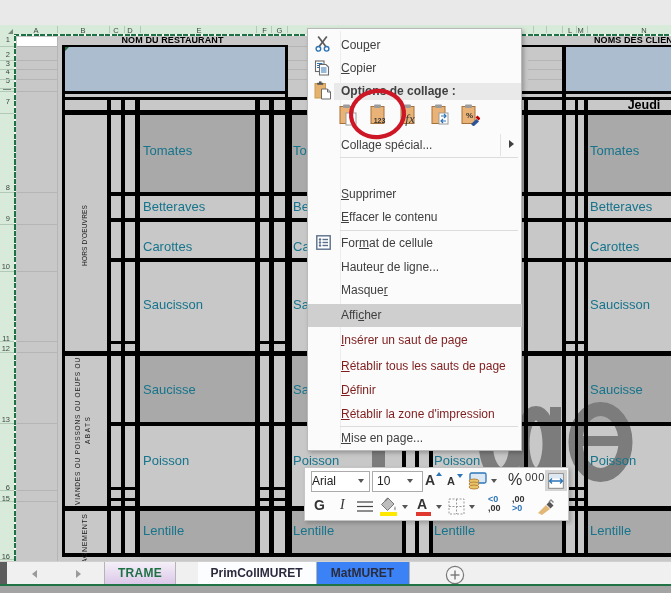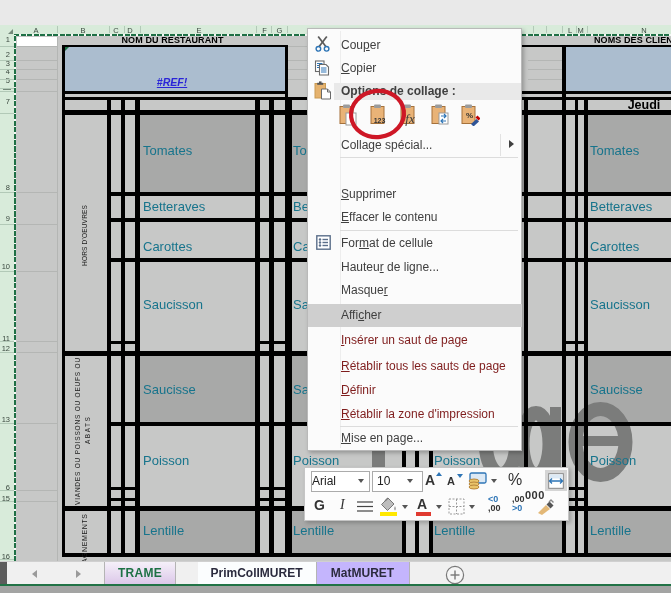--- a/index.html
+++ b/index.html
@@ -208,21 +208,20 @@
 <div class="a" style="left:13.5px;top:33.5px;width:657.5px;height:2.5px;background:repeating-linear-gradient(90deg,#1e7045 0 5px,#f4f8f4 5px 6.5px)"></div>
 
 <div class="a" style="left:13.5px;top:33.5px;width:2.5px;height:527px;background:repeating-linear-gradient(0deg,#1e7045 0 5px,#f4f8f4 5px 6.5px)"></div>
 
 <div class="a" style="left:16.5px;top:36.5px;width:40px;height:9.5px;background:#fff"></div>
 
 <div class="a" style="left:62px;top:34.5px;width:221px;text-align:center;font-size:9px;font-weight:bold;color:#000;letter-spacing:0.1px">NOM DU RESTAURANT</div>
 
 <div class="a" style="left:594px;top:34.5px;font-size:9px;font-weight:bold;color:#000;letter-spacing:0.1px;white-space:nowrap">NOMS DES CLIENTS</div>
 
-<div class="a" style="left:52px;top:76px;width:240px;text-align:center;font-size:10.5px;font-weight:bold;font-style:italic;text-decoration:underline;color:#2a24d8">#REF!</div>
 
 
 <div class="a" style="left:588px;top:97.5px;width:112px;text-align:center;font-size:12.5px;font-weight:bold;color:#000">Jeudi</div>
 
 <div class="tx" style="left:143px;top:144px">Tomates</div>
 <div class="tx" style="left:143px;top:200px">Betteraves</div>
 <div class="tx" style="left:143px;top:240px">Carottes</div>
 <div class="tx" style="left:143px;top:298px">Saucisson</div>
 <div class="tx" style="left:143px;top:383px">Saucisse</div>
 <div class="tx" style="left:143px;top:453.5px">Poisson</div>
@@ -406,21 +405,21 @@
 <svg class="a" style="left:162px;top:4px" width="20" height="19" viewBox="0 0 20 19">
         <rect x="3" y="1" width="16" height="10" rx="1.5" fill="#dce9f5" stroke="#2e75b6" stroke-width="1.3"></rect>
         <ellipse cx="7" cy="9" rx="5" ry="2" fill="#e9c46a" stroke="#b8863b"></ellipse>
         <ellipse cx="7" cy="12" rx="5" ry="2" fill="#e9c46a" stroke="#b8863b"></ellipse>
         <ellipse cx="7" cy="15" rx="5" ry="2" fill="#e9c46a" stroke="#b8863b"></ellipse>
       </svg>
 <div class="a" style="left:186px;top:11px;width:0;height:0;border-left:3px solid transparent;border-right:3px solid transparent;border-top:4px solid #555"></div>
 
 <div class="a" style="left:203px;top:3px;font-size:16px;color:#333">%</div>
 
-<div class="a" style="left:220px;top:21px;font-size:11px;font-weight:bold;color:#333;letter-spacing:0.5px">000</div>
+<div class="a" style="left:220px;top:3px;font-size:11px;font-weight:normal;color:#333;letter-spacing:0.5px">000</div>
 
 <div class="a" style="left:240px;top:2.5px;width:22px;height:21px;background:#d5d5d5"></div>
 <svg class="a" style="left:243px;top:5px" width="16" height="16" viewBox="0 0 16 16">
         <rect x="0.7" y="0.7" width="14.6" height="14.6" fill="#fff" stroke="#888"></rect>
         <rect x="1.5" y="1.5" width="13" height="4" fill="#dce9f5"></rect>
         <path d="M2 8 h12 m-10 -2.5 l-2.5 2.5 l2.5 2.5 m8 -5 l2.5 2.5 l-2.5 2.5" stroke="#2e75b6" stroke-width="1.3" fill="none"></path>
       </svg>
 
 <div class="a" style="left:9px;top:29px;font-size:14px;font-weight:bold;color:#333">G</div>
 
@@ -471,21 +470,21 @@
 <div class="a" style="left:0;top:0;width:7px;height:25px;background:#5c5c5c"></div>
 
 <div class="a" style="left:32px;top:8px;width:0;height:0;border-top:4px solid transparent;border-bottom:4px solid transparent;border-right:5px solid #9a9a9a"></div>
 
 <div class="a" style="left:76px;top:8px;width:0;height:0;border-top:4px solid transparent;border-bottom:4px solid transparent;border-left:5px solid #9a9a9a"></div>
 
 <div class="a" style="left:104px;top:0;width:72px;height:23px;background:linear-gradient(#f5f0f9,#dcc8e9);border:1px solid #b4b4b4;border-top:none;box-sizing:border-box;font-size:12px;font-weight:bold;color:#1e7145;text-align:center;line-height:22px;letter-spacing:0.3px">TRAME DIET</div>
 
 <div class="a" style="left:197.5px;top:0;width:119px;height:23px;background:#fbfdfe;border:1px solid #b4b4b4;border-top:none;border-left:none;box-sizing:border-box;font-size:12px;font-weight:bold;color:#2b2b3e;text-align:center;line-height:22px">PrimCollMURET</div>
 
-<div class="a" style="left:316.5px;top:0;width:93px;height:23px;background:#c4b5fd;border:1px solid #b4b4b4;border-top:none;border-left:none;box-sizing:border-box;font-size:12px;font-weight:bold;color:#2b2b3e;text-align:center;line-height:22px">MatMURET</div>
+<div class="a" style="left:316.5px;top:0;width:93px;height:23px;background:#3b82f6;border:1px solid #b4b4b4;border-top:none;border-left:none;box-sizing:border-box;font-size:12px;font-weight:bold;color:#2b2b3e;text-align:center;line-height:22px">MatMURET</div>
 
 <svg class="a" style="left:445px;top:3px" width="20" height="20" viewBox="0 0 20 20">
         <circle cx="10" cy="10" r="8.6" fill="#f5f5f5" stroke="#787878" stroke-width="1.2"></circle>
         <line x1="5.5" y1="10" x2="14.5" y2="10" stroke="#787878" stroke-width="1.4"></line>
         <line x1="10" y1="5.5" x2="10" y2="14.5" stroke="#787878" stroke-width="1.4"></line>
       </svg>
 
 <div class="a" style="left:0;top:22.5px;width:671px;height:2.5px;background:#217346"></div>
 </div>
 

